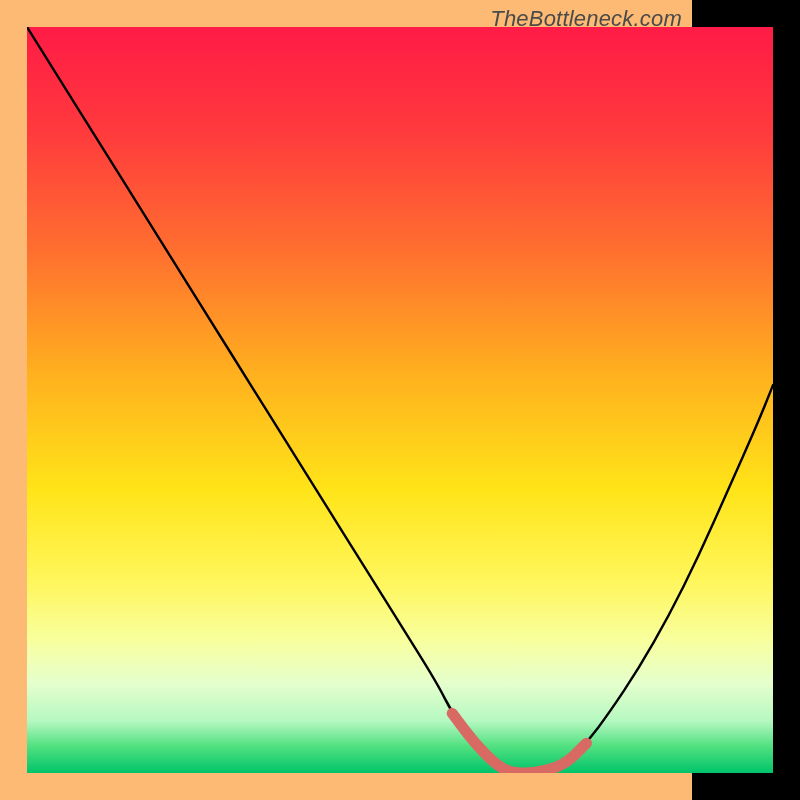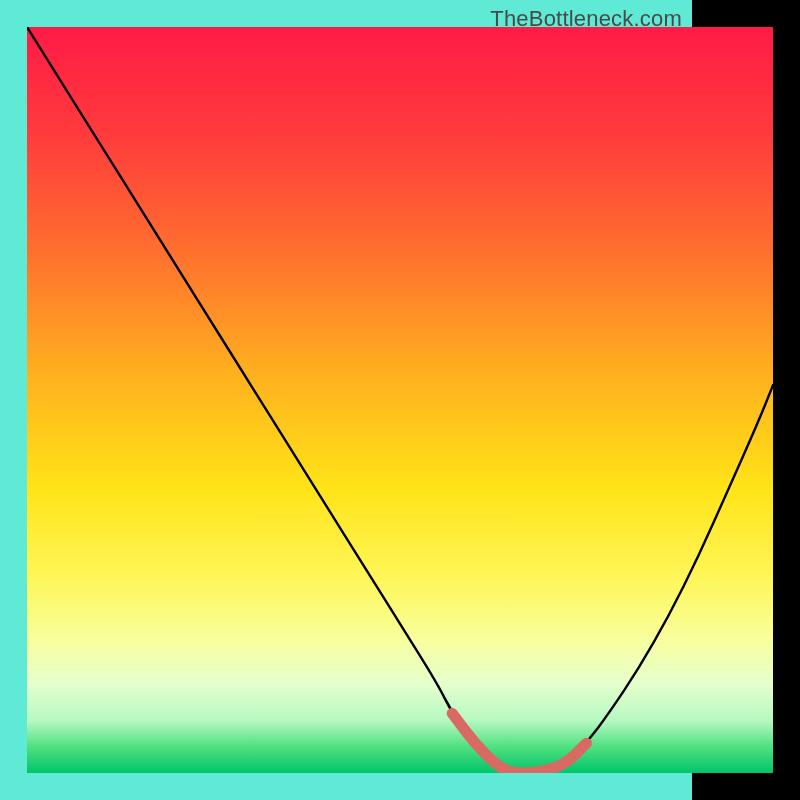--- a/index.html
+++ b/index.html
@@ -8,21 +8,22 @@
     width: 800px;
     height: 800px;
     background: #000;
     overflow: hidden;
     font-family: Arial, Helvetica, sans-serif;
   }
   .stage {
     position: relative;
     width: 692px;
     height: 800px;
-    background: #5eead4;
+    background: #fdba74;
+    font-style: italic;
   }
   .watermark {
     position: absolute;
     top: 6px;
     right: 10px;
     color: #4a4a4a;
     font-size: 22px;
     font-weight: 500;
     letter-spacing: 0.2px;
     z-index: 5;

